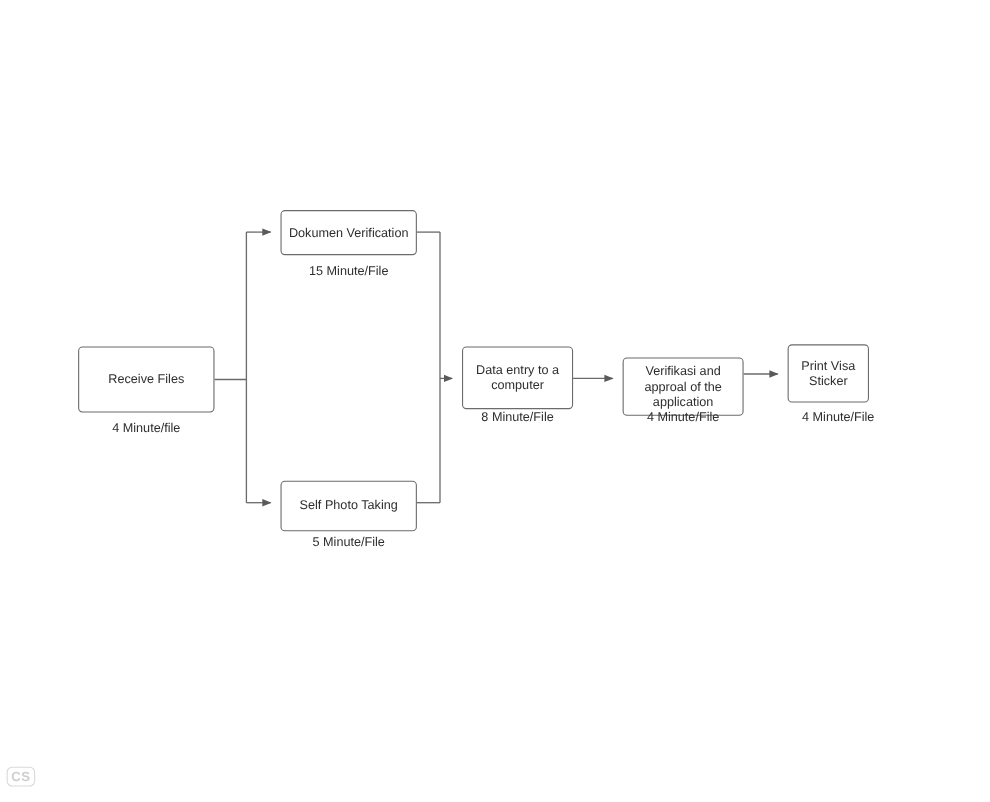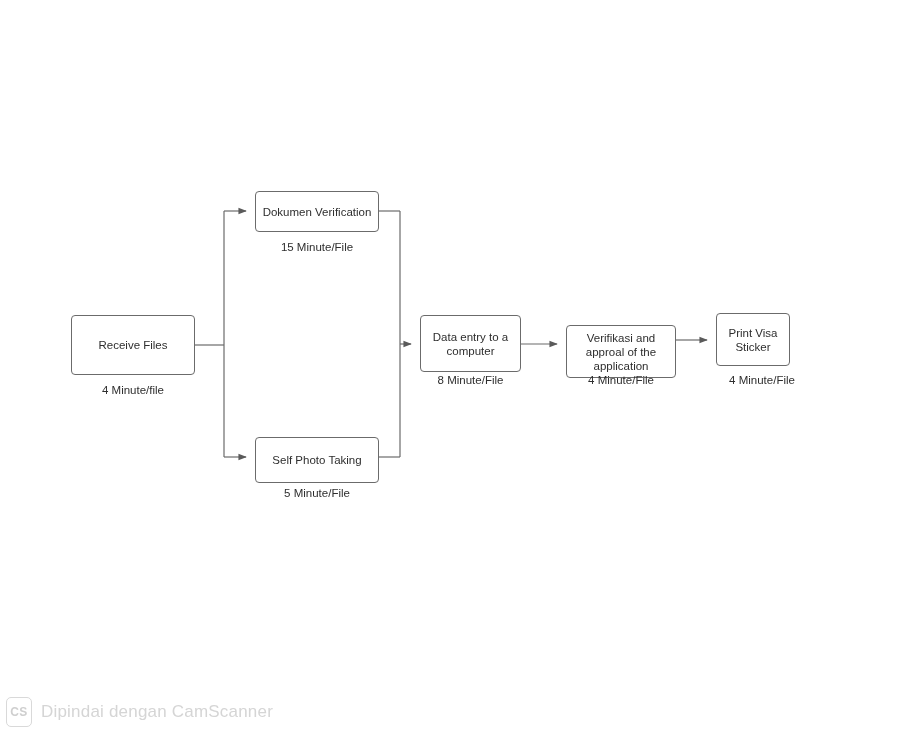--- a/index.html
+++ b/index.html
@@ -72,21 +72,21 @@
     position: absolute;
     left: 6px;
     top: 697px;
     display: flex;
     align-items: center;
     gap: 9px;
     z-index: 5;
   }
   #cs-badge {
     width: 26px;
-    height: 30px;
+    height: 18px;
     box-sizing: border-box;
     border: 1.6px solid #d9d9d9;
     border-radius: 5px;
     display: flex;
     align-items: center;
     justify-content: center;
     font-size: 12px;
     font-weight: bold;
     letter-spacing: 0.5px;
     color: #cfcfcf;
@@ -155,14 +155,13 @@
 </div>
 <div class="caption" id="cap-verifikasi">4 Minute/File</div>
 
 <div class="node" id="node-print">
   <span>Print Visa Sticker</span>
 </div>
 <div class="caption" id="cap-print">4 Minute/File</div>
 
 <div id="watermark">
   <div id="cs-badge">CS</div>
-  <div id="cs-text">Dipindai dengan CamScanner</div>
 </div>
 
 </body></html>

